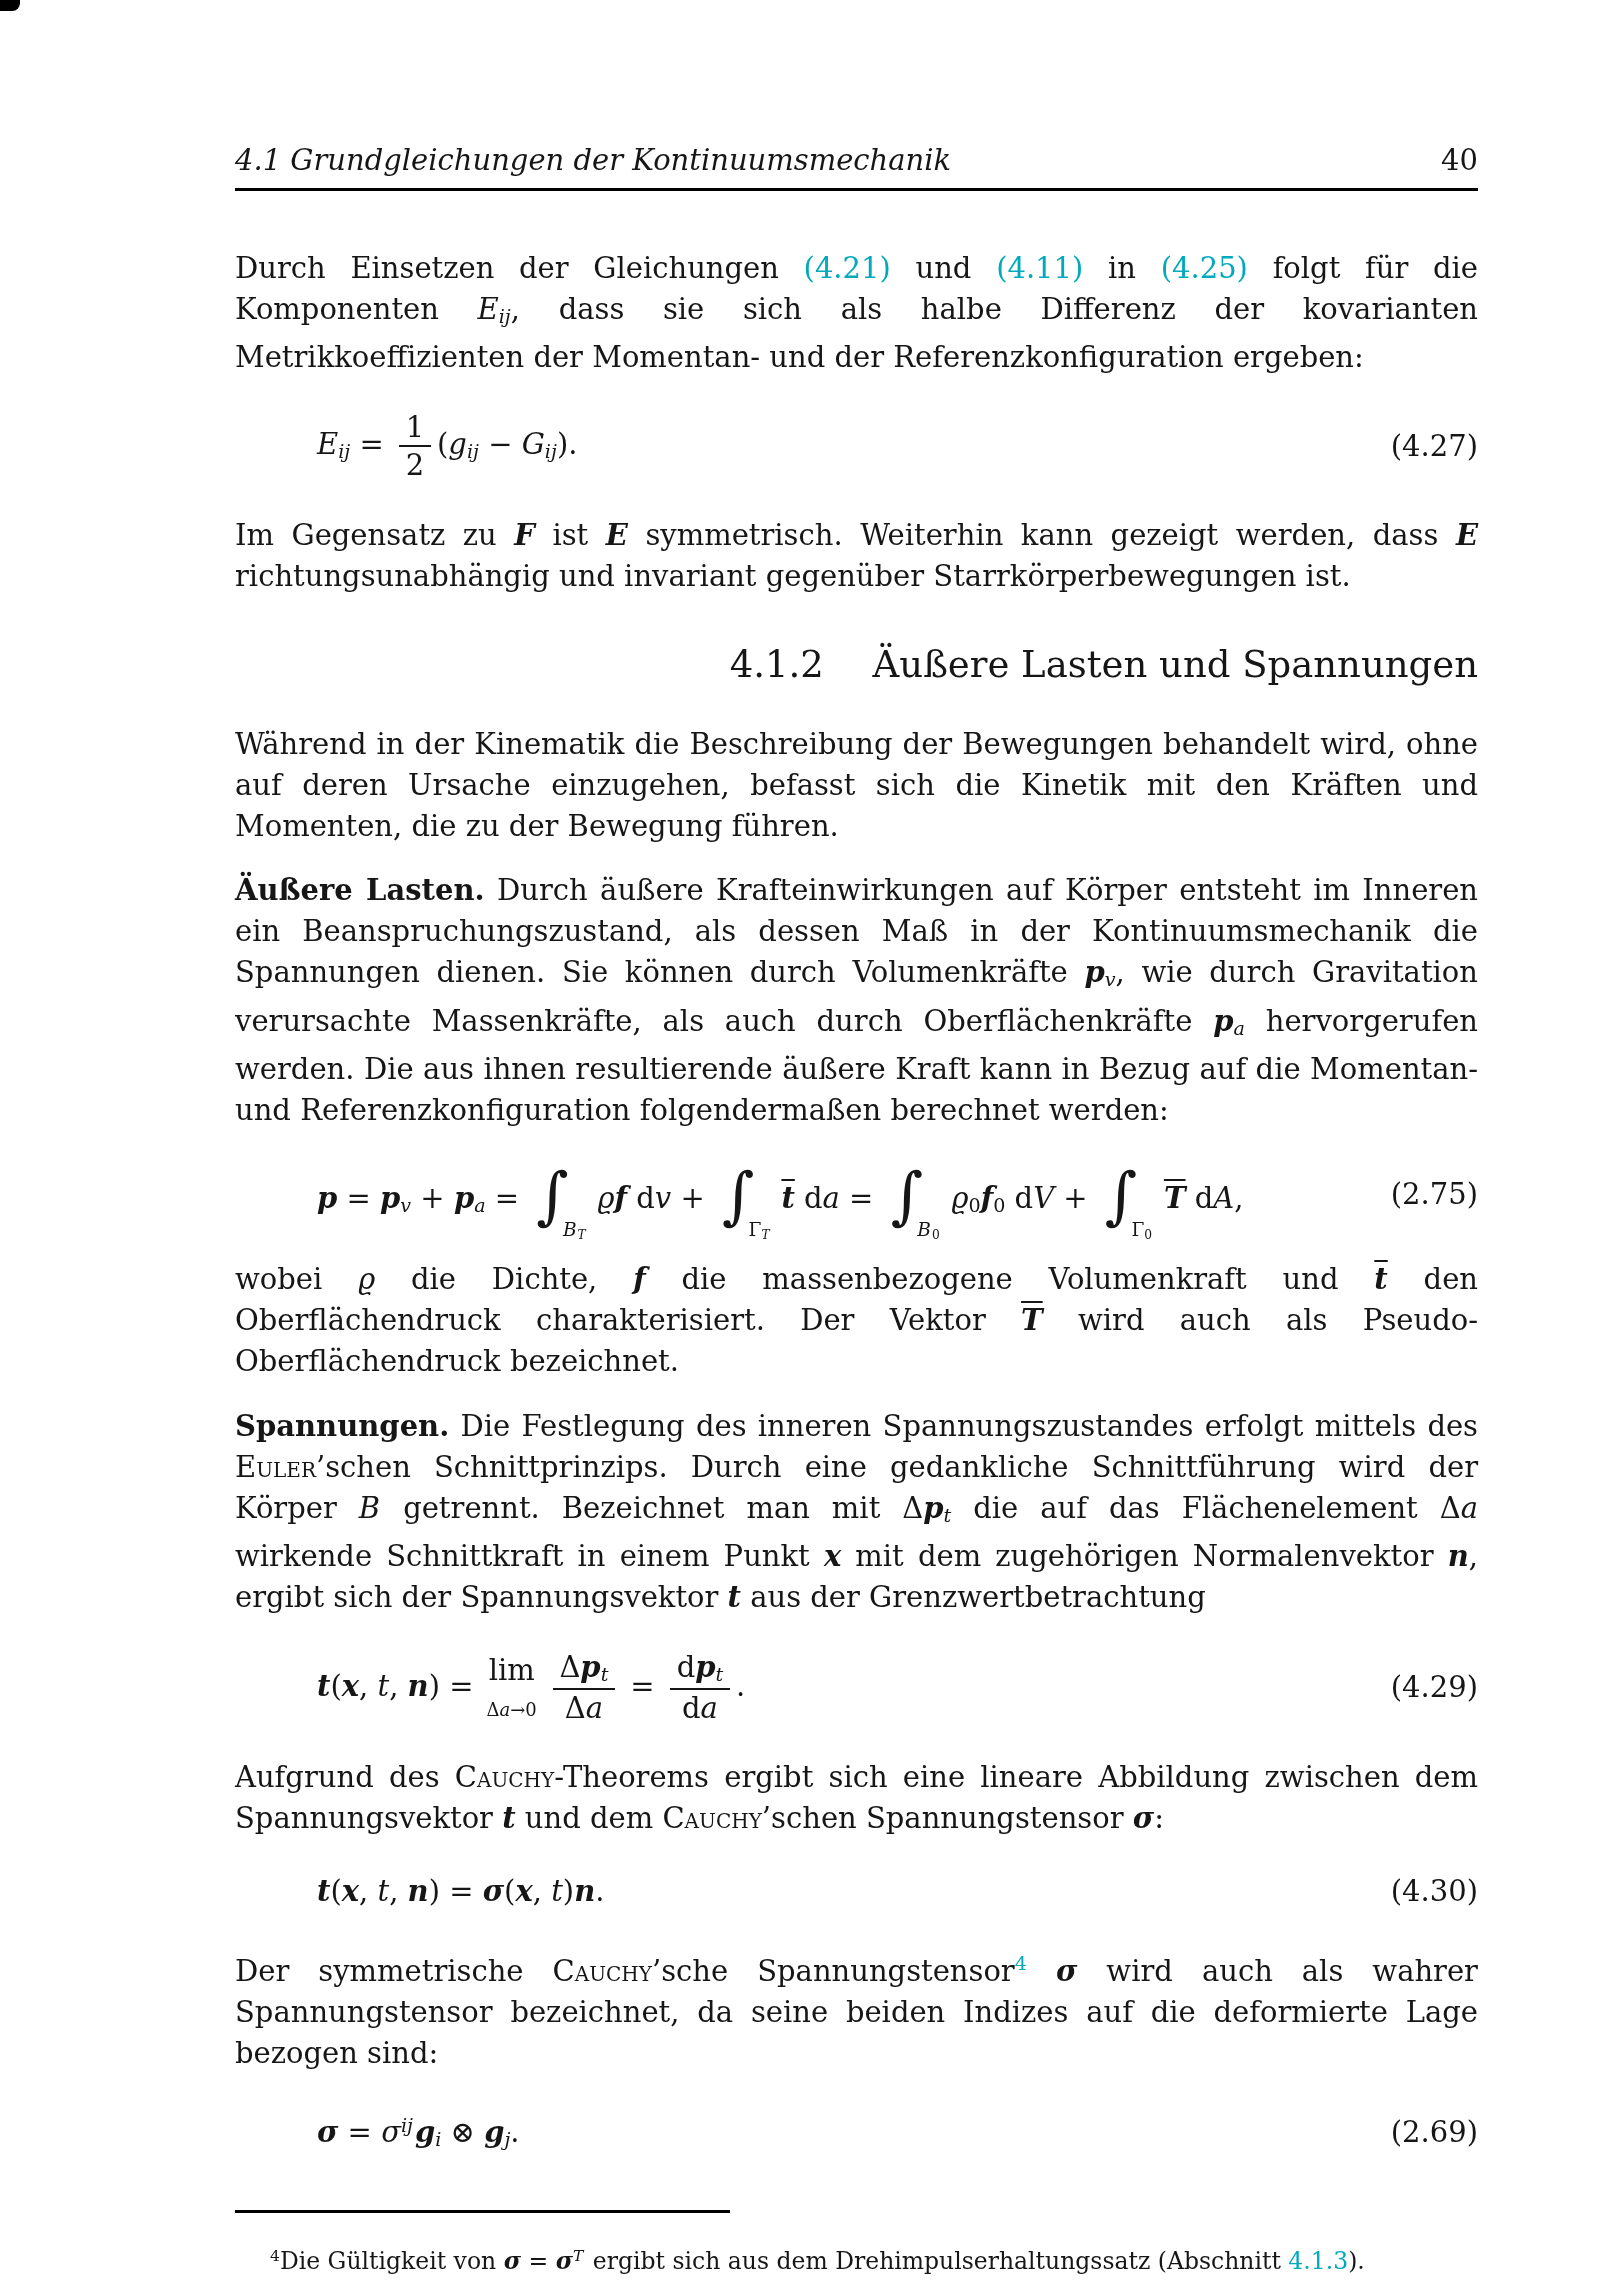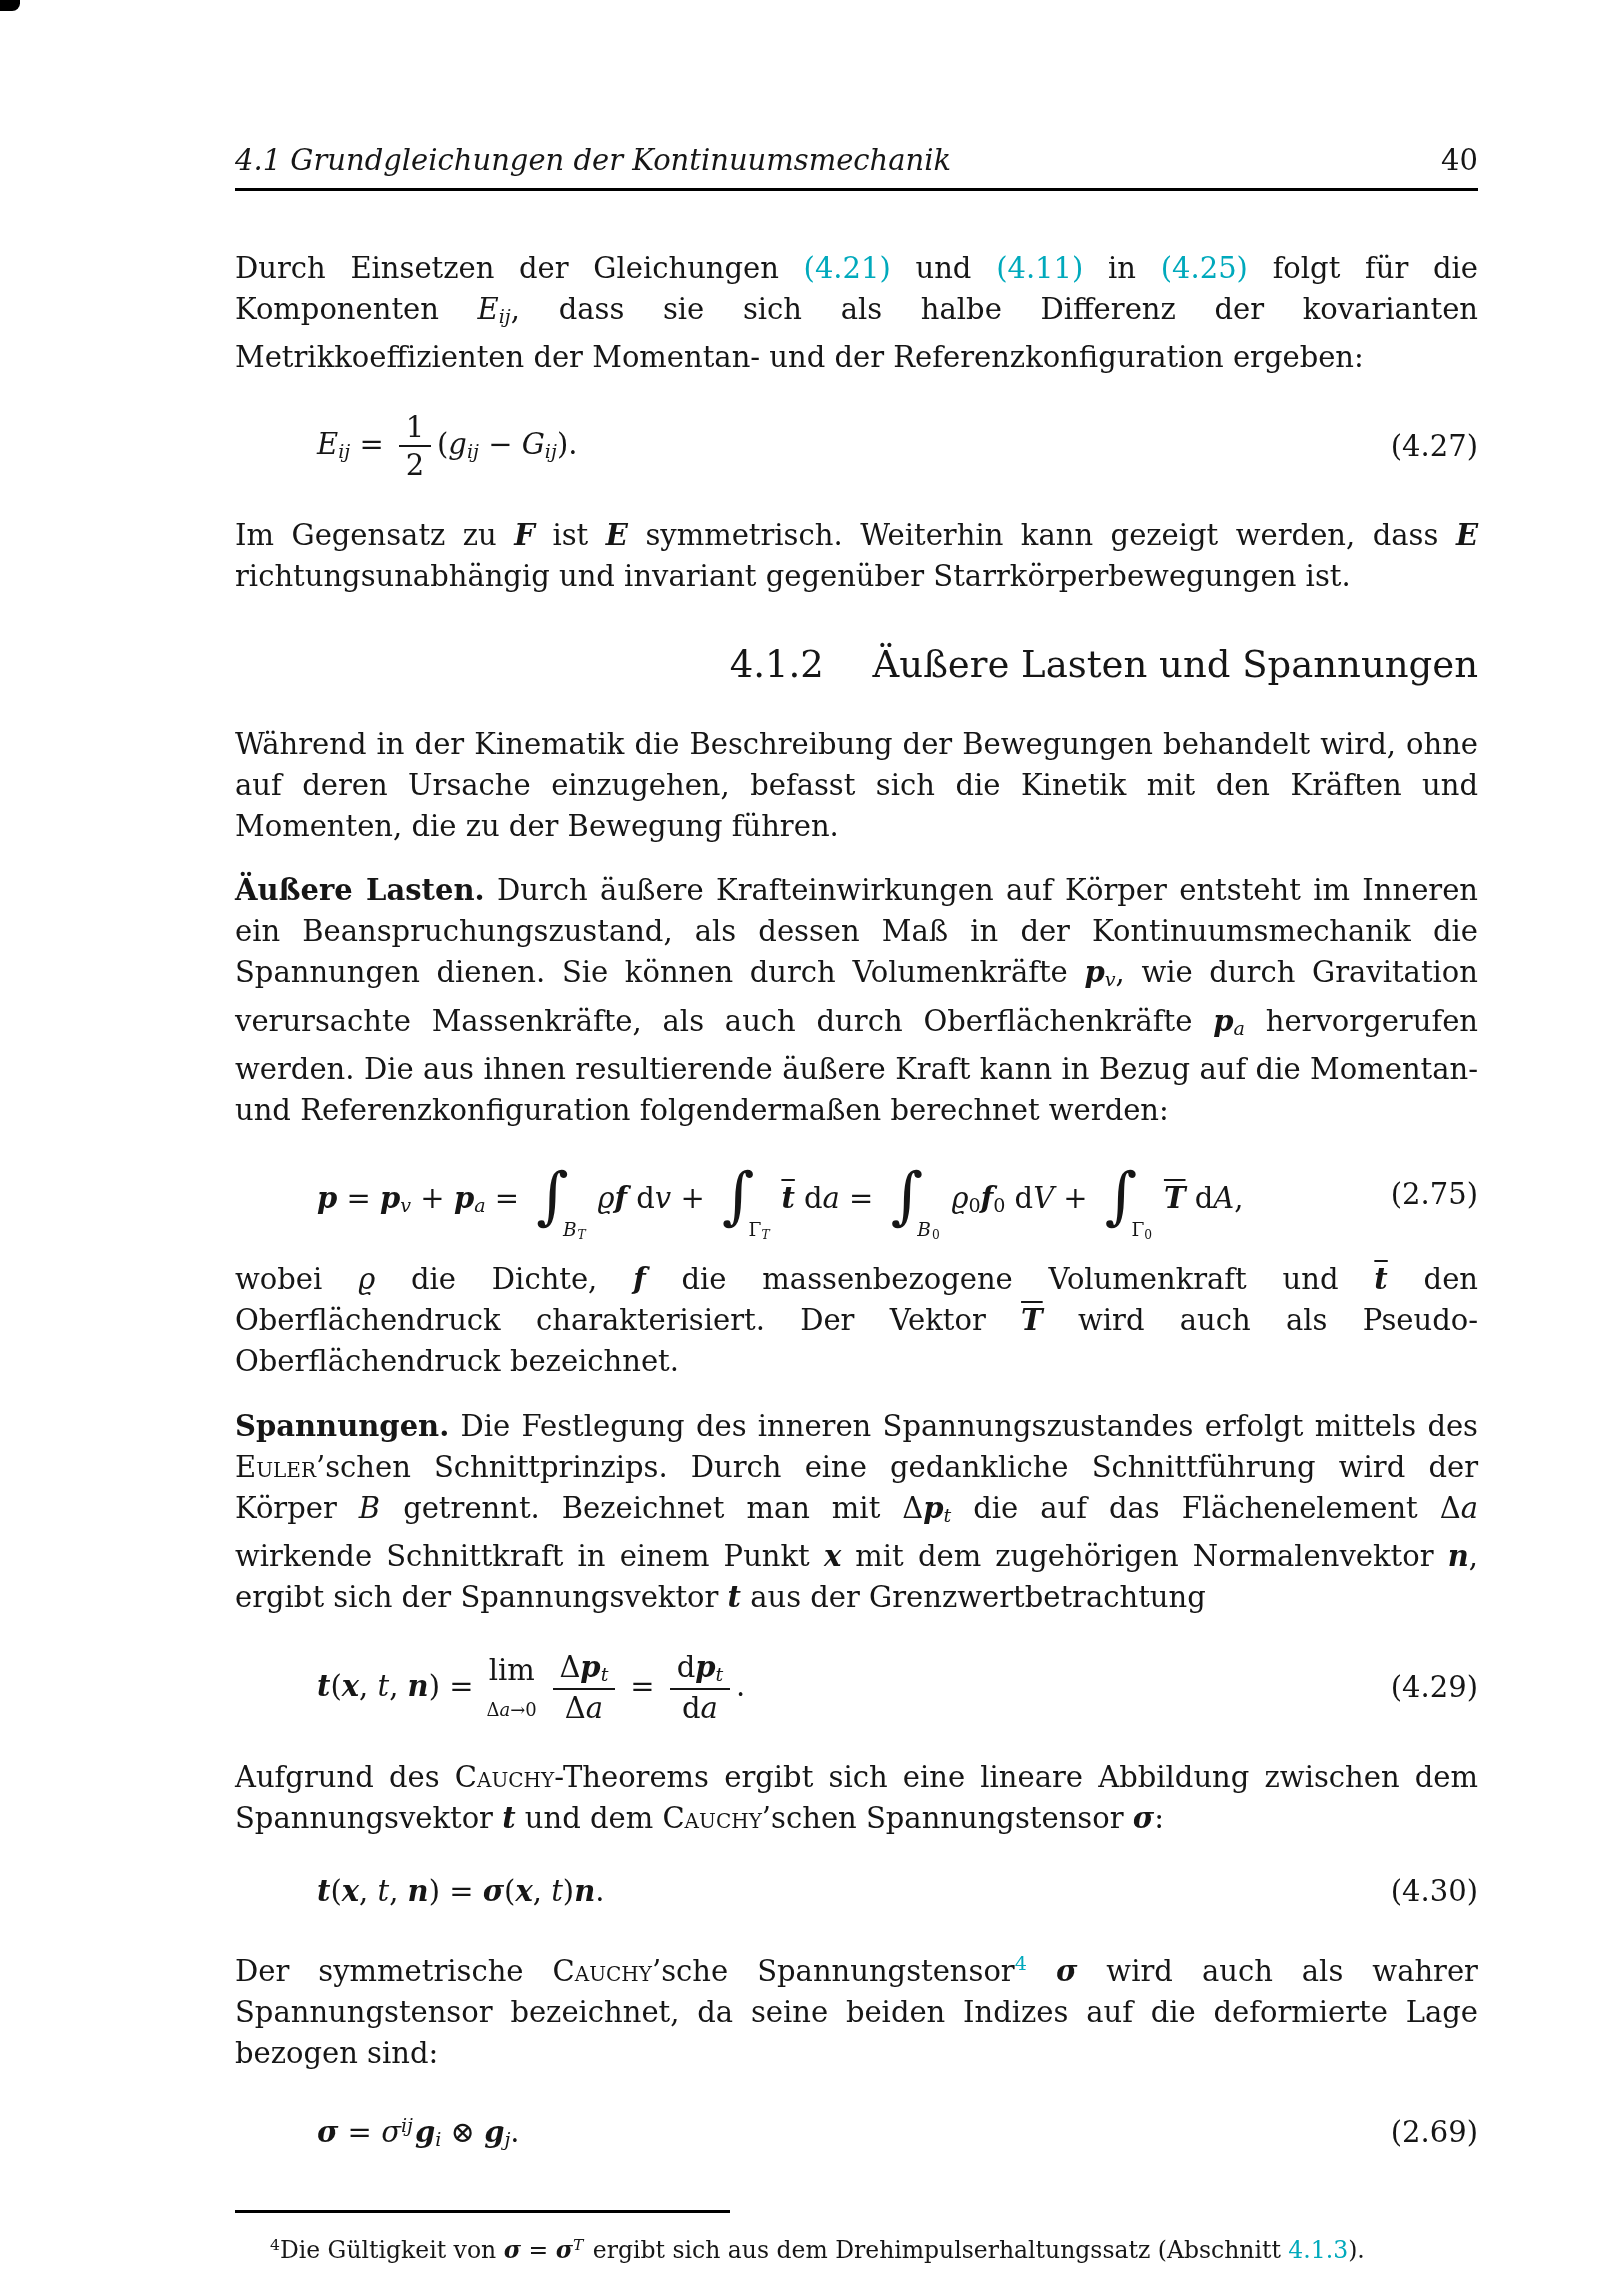--- a/index.html
+++ b/index.html
@@ -89,21 +89,21 @@
 
   
   .limwrap   { display:inline-block; vertical-align:middle; text-align:center; margin:0 9.8px 0 3.9px; }
   .lim-text  { display:block; line-height:1; }
   .lim-under { display:block; font-size:0.62em; line-height:1.1; margin-top:15px; }
 
   
   .footnote-rule { width:495px; height:2.9px; background:#000; margin-top:43px; }
   .footnote {
     font-size:23.5px; line-height:33px;
-    margin-top:16px; text-indent:35px; text-align:left;
+    margin-top:27px; text-indent:35px; text-align:left;
   }
 </style>
 </head>
 <body>
 
 <div class="page">
   <div class="corner-mark"></div>
 
   <div class="inner">
 

